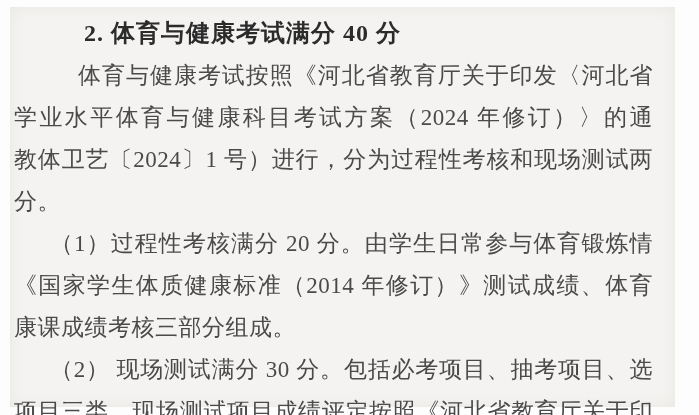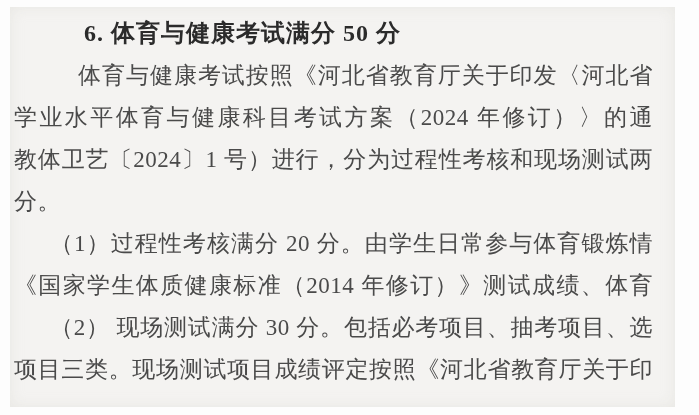--- a/index.html
+++ b/index.html
@@ -53,32 +53,33 @@
   }
   .ind1 { padding-left: 64px; }
   .ind2 { padding-left: 36px; }
 </style>
 </head>
 <body>
 
 <div class="canvas">
   <div class="scan-page">
 
-    <div class="heading">6. 体育与健康考试满分 50 分</div>
+    <div class="heading">2. 体育与健康考试满分 40 分</div>
 
     <div>
       <div class="line full ind1">体育与健康考试按照《河北省教育厅关于印发〈河北省初中</div>
       <div class="line full">学业水平体育与健康科目考试方案（2024 年修订）〉的通知》（冀</div>
       <div class="line full">教体卫艺〔2024〕1 号）进行，分为过程性考核和现场测试两部</div>
       <div class="line">分。</div>
     </div>
 
     <div>
       <div class="line full ind2">（1）过程性考核满分 20 分。由学生日常参与体育锻炼情况、</div>
       <div class="line full">《国家学生体质健康标准（2014 年修订）》测试成绩、体育与健</div>
+      <div class="line">康课成绩考核三部分组成。</div>
     </div>
 
     <div>
       <div class="line full ind2">（2） 现场测试满分 30 分。包括必考项目、抽考项目、选考</div>
       <div class="line full">项目三类。现场测试项目成绩评定按照《河北省教育厅关于印发</div>
     </div>
 
   </div>
 </div>
 

